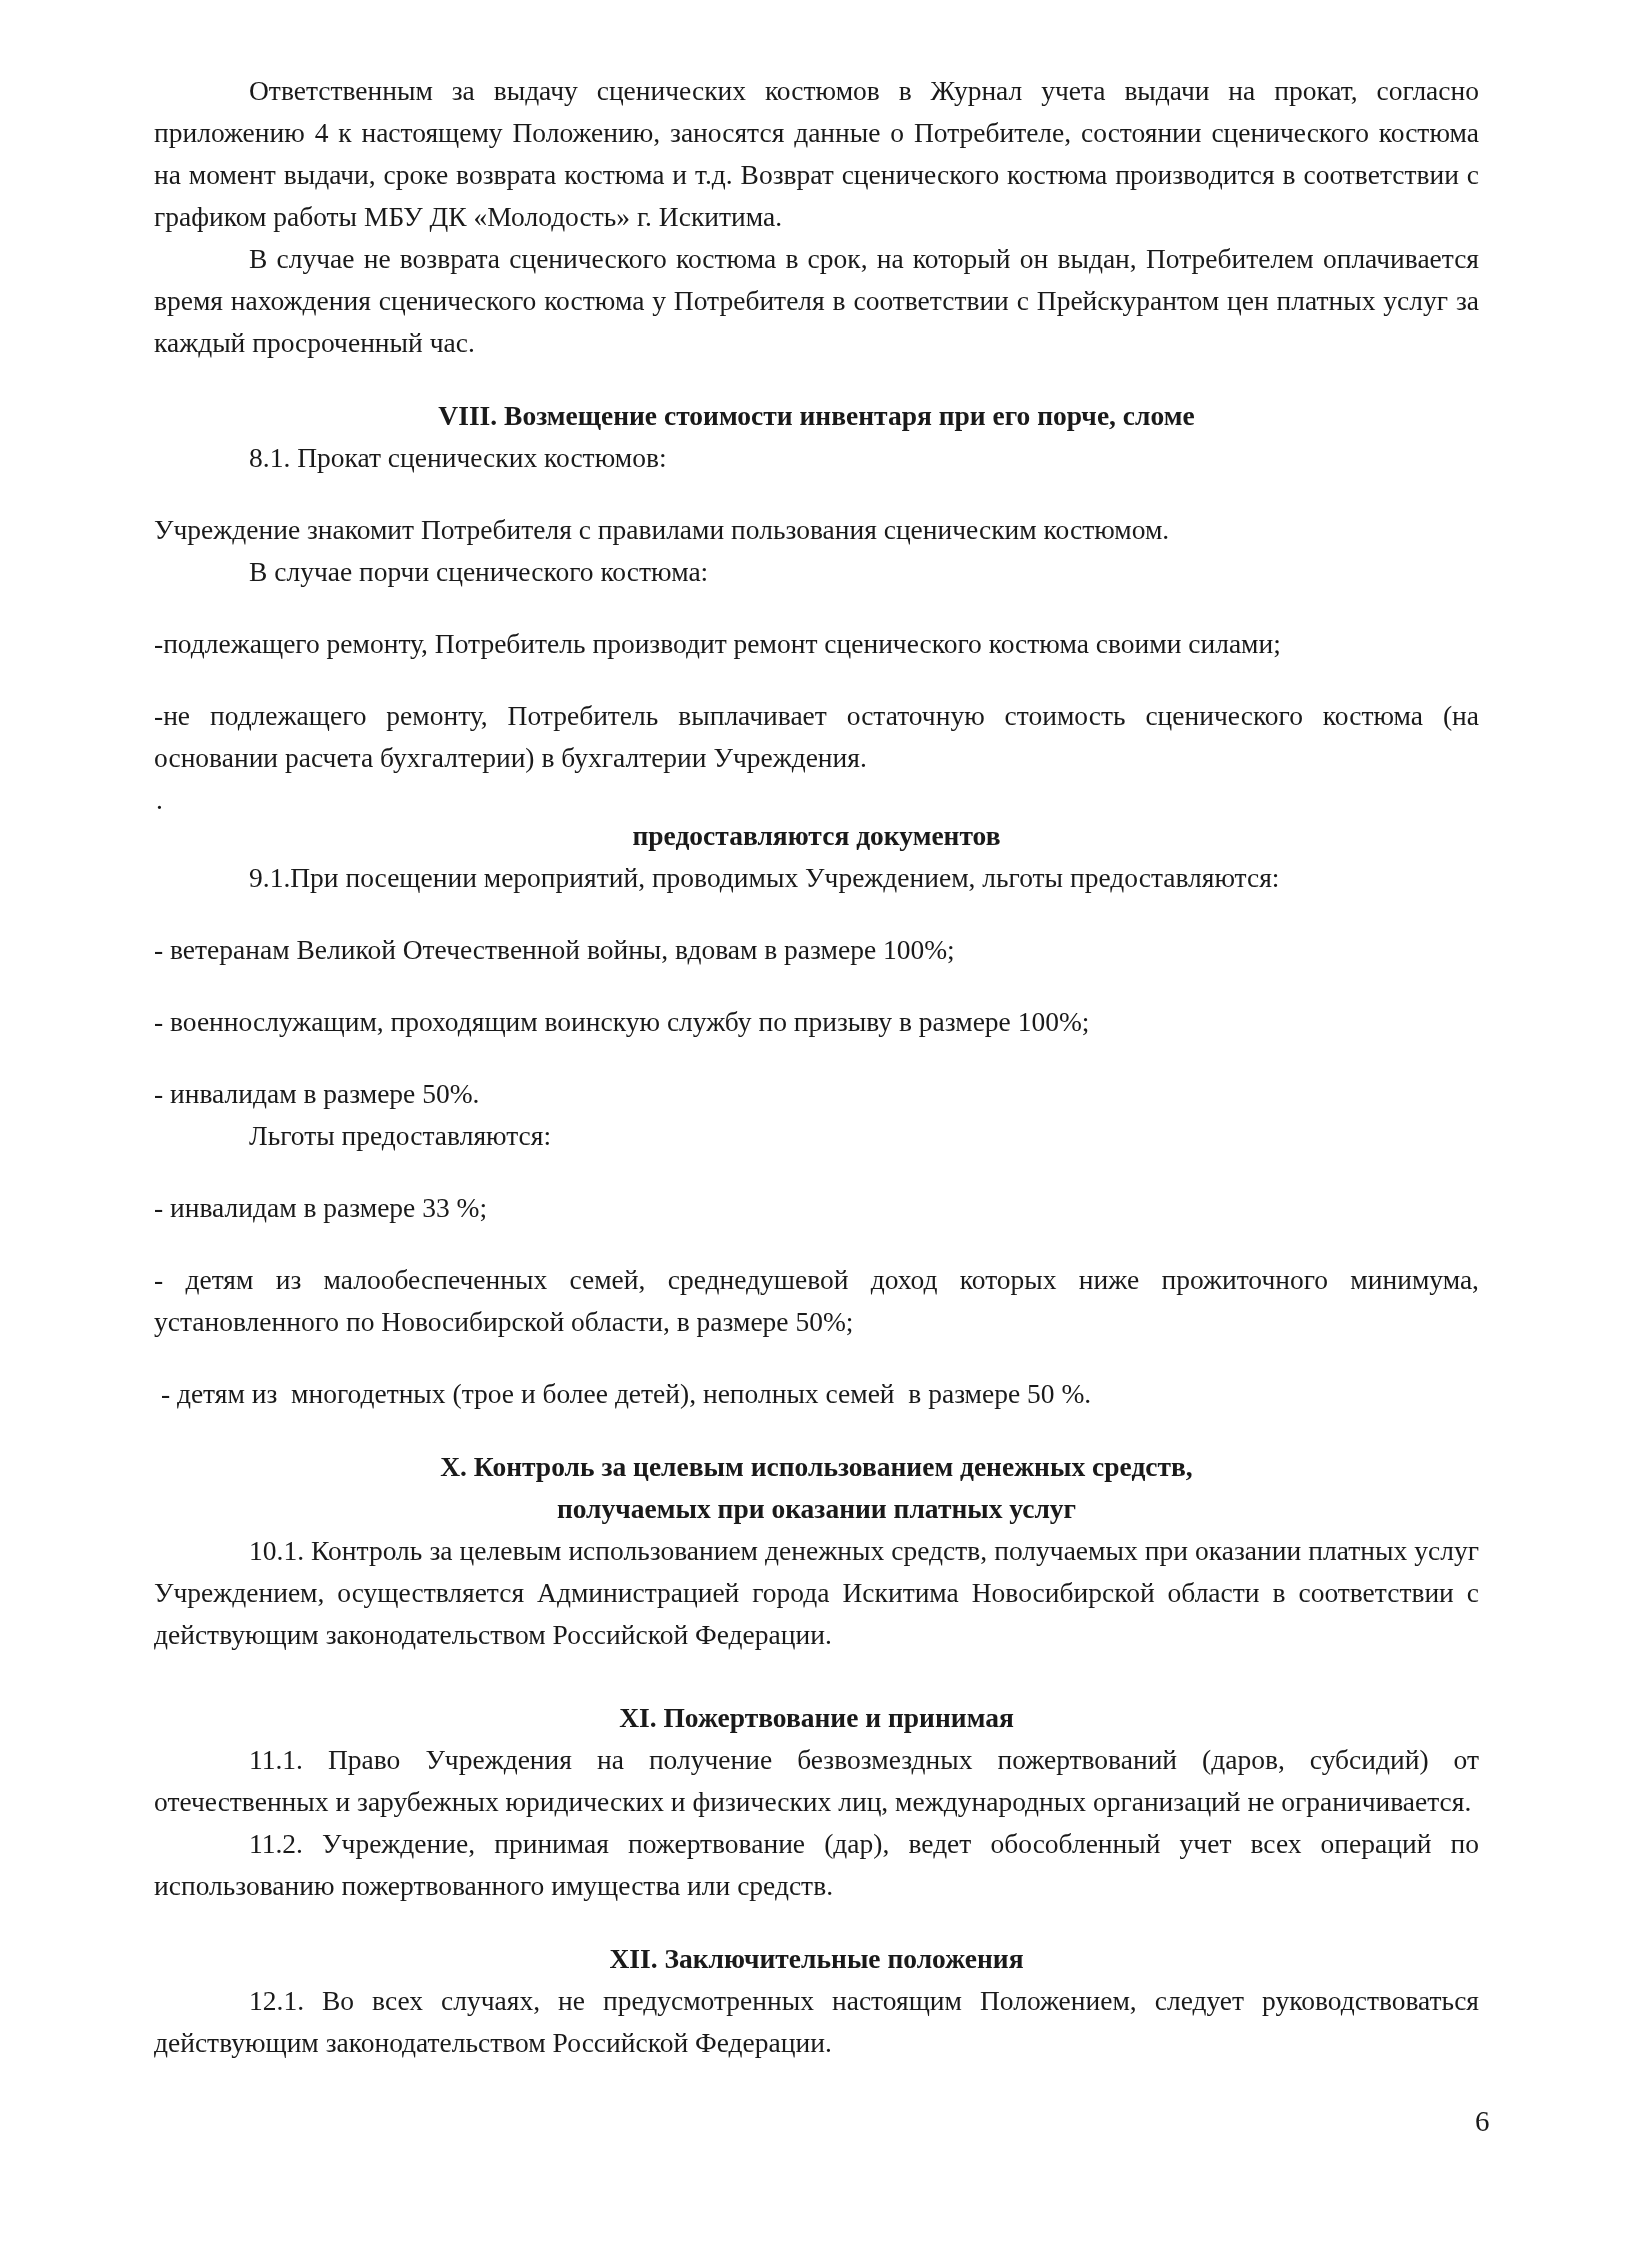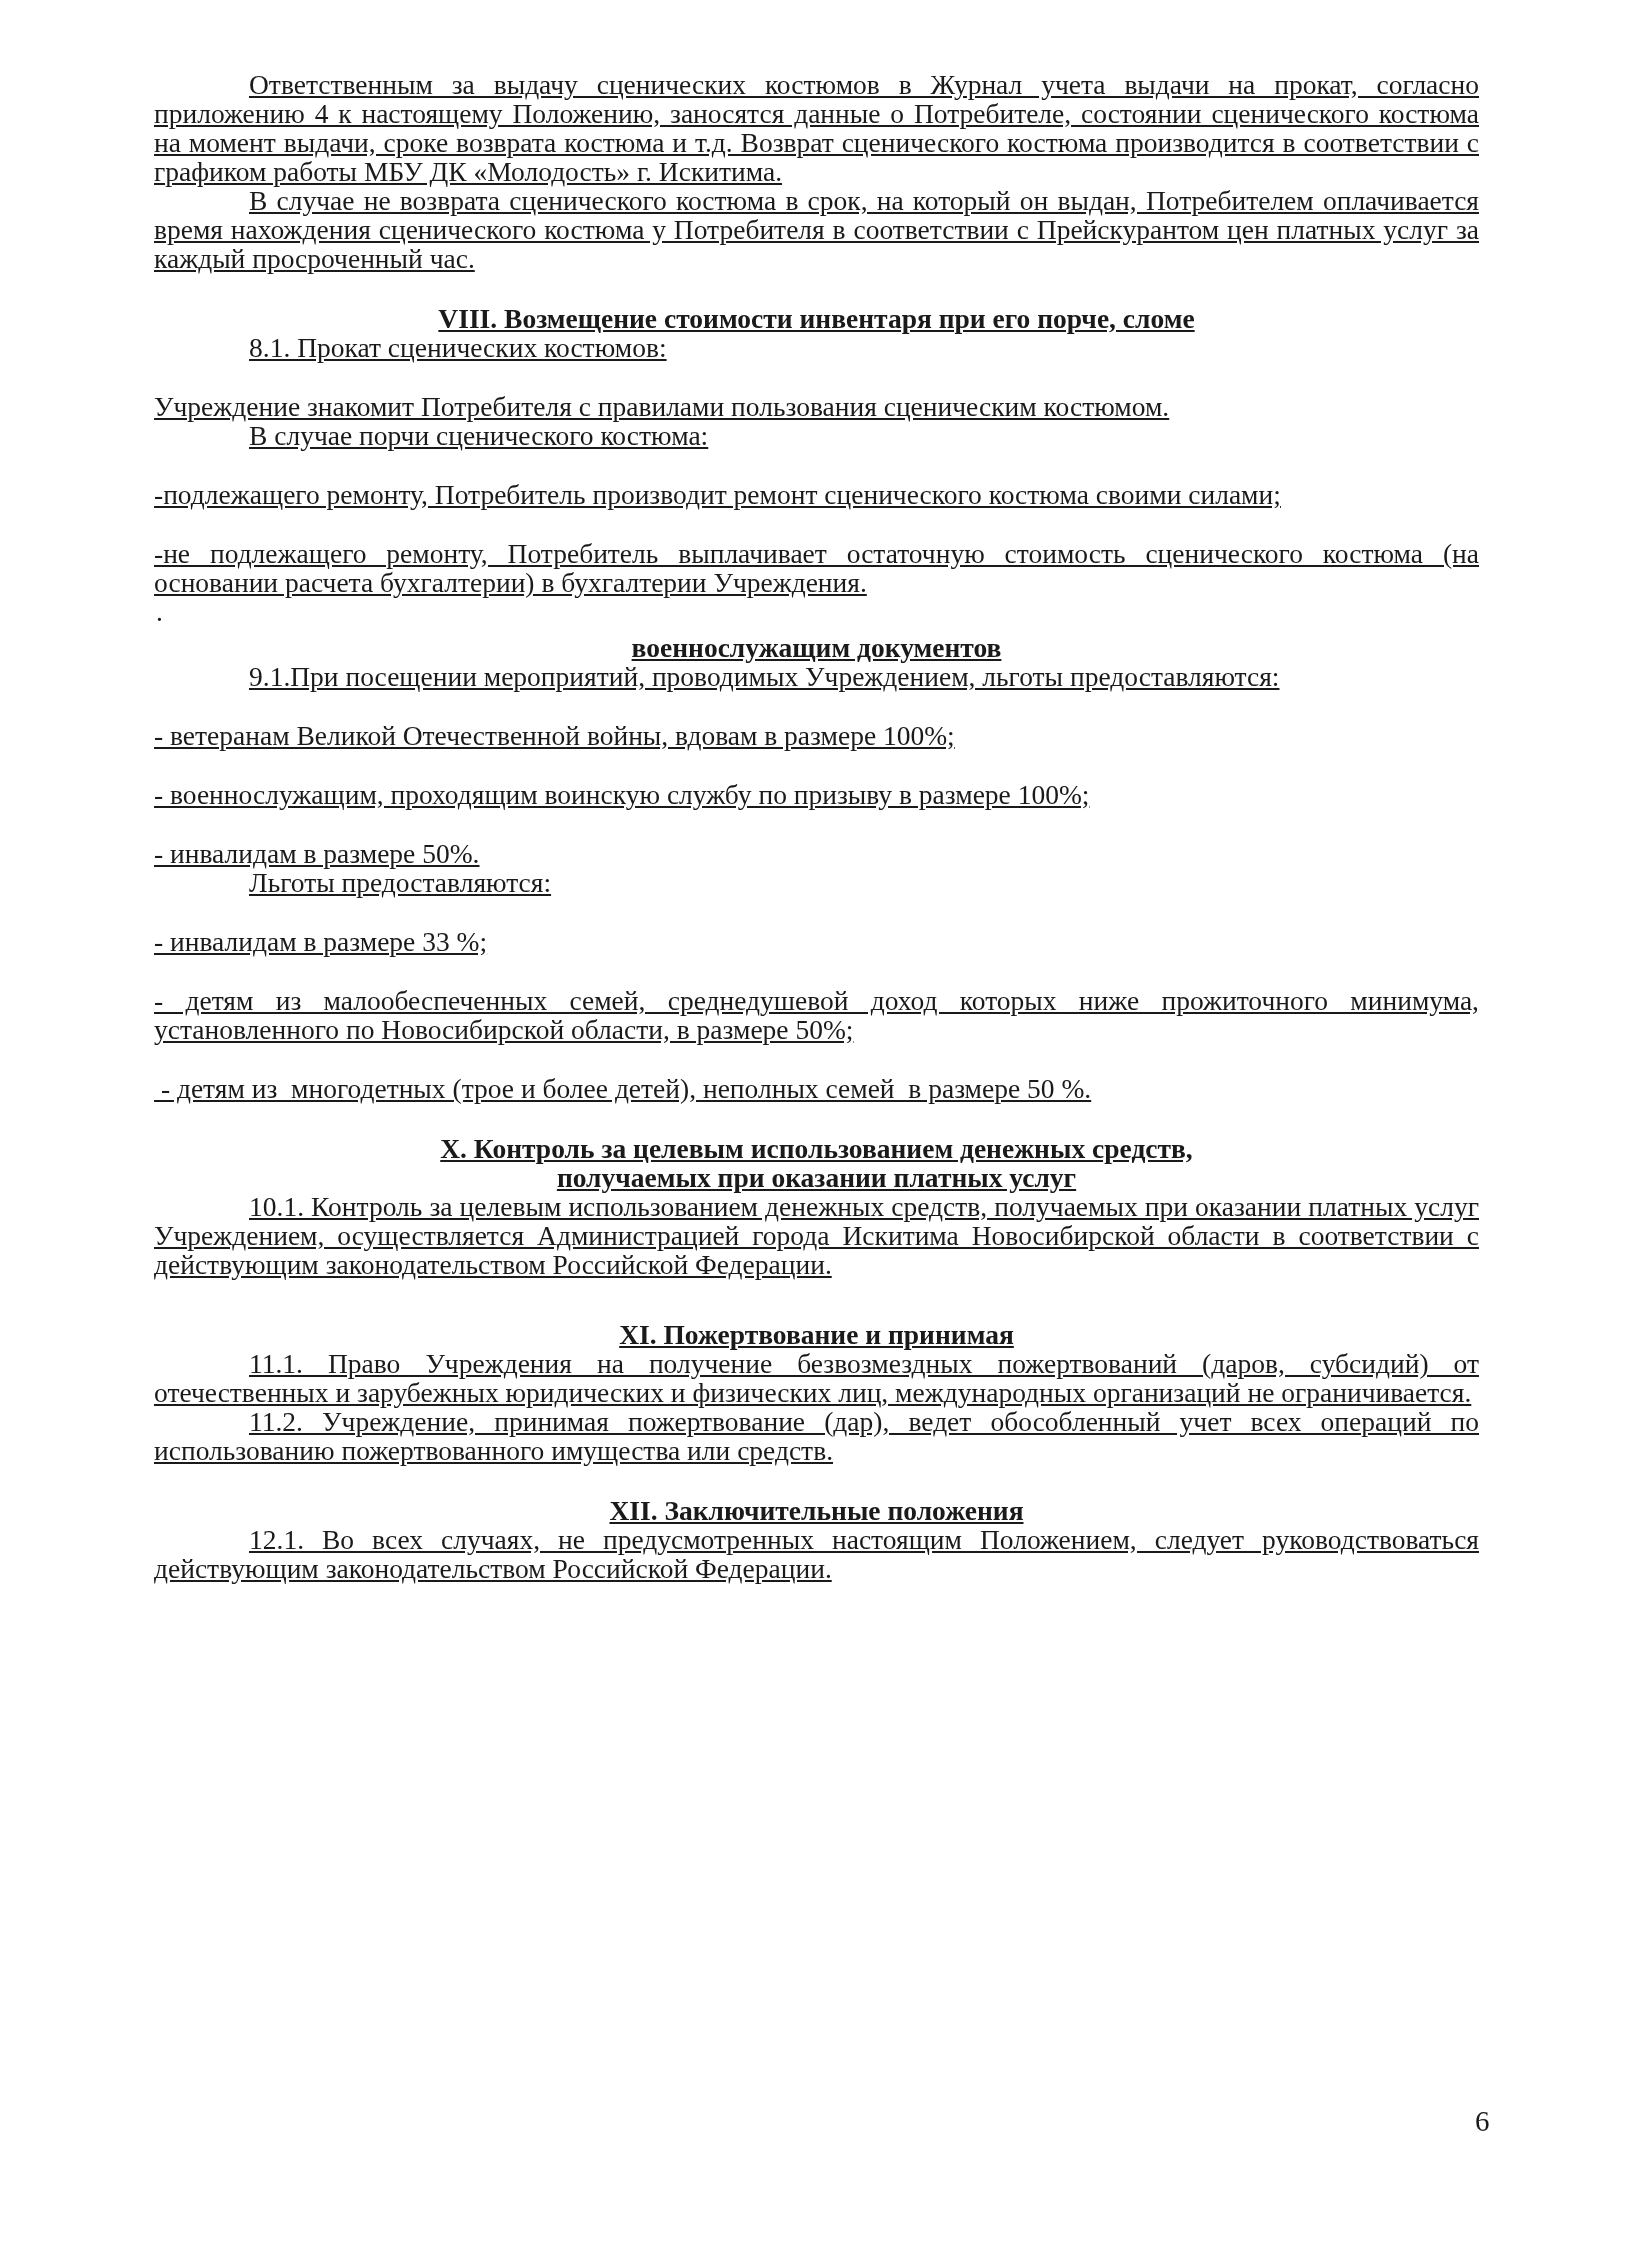--- a/index.html
+++ b/index.html
@@ -1,18 +1,18 @@
 <!DOCTYPE html>
 <html><head>
 <meta charset="utf-8">
 <style>
   html, body { margin:0; padding:0; background:#ffffff; }
   body { width:1641px; height:2257px; position:relative; overflow:hidden;
          font-family:"Liberation Serif", "DejaVu Serif", serif; color:#1a1a1a; }
-  .page { position:absolute; left:154px; top:70px; width:1325px; font-size:27.5px; line-height:29px;text-decoration:underline; }
+  .page { position:absolute; left:154px; top:70px; width:1325px; font-size:27.5px; line-height:42px; }
   p { margin:0; text-align:justify; text-align-last:left; }
   .indent { text-indent:95px; }
   .noind { text-indent:0;margin-top:30px; }
   .h { font-weight:bold; text-align:center; text-align-last:center; margin:0; }
   .gap-m { height:31px; }
   .gap-l { height:41px; }
   .dot { height:36px; position:relative; }
   .dot span { position:absolute; left:1.9px; top:0; }
   .pagenum { position:absolute; left:1475px; top:2105px; font-size:29px; }
 </style>
@@ -28,21 +28,21 @@
   <h2 class="h" style="font-size:27.5px;">VIII. Возмещение стоимости инвентаря при его порче, сломе</h2>
   <p class="indent">8.1. Прокат сценических костюмов:</p>
   <p class="noind">Учреждение знакомит Потребителя с правилами пользования  сценическим костюмом.</p>
   <p class="indent">В случае порчи сценического костюма:</p>
   <p class="noind">-подлежащего ремонту, Потребитель производит ремонт сценического костюма своими силами;</p>
   <p class="noind">-не подлежащего ремонту, Потребитель выплачивает остаточную стоимость сценического костюма (на основании расчета бухгалтерии) в бухгалтерии Учреждения.</p>
   <div class="dot">
       <span>.</span>
     </div>
 
-  <h2 class="h" style="font-size:27.5px;">военнослужащим документов</h2>
+  <h2 class="h" style="font-size:27.5px;">предоставляются документов</h2>
   <p class="indent">9.1.При посещении мероприятий,  проводимых Учреждением,  льготы предоставляются:</p>
   <p class="noind">- ветеранам Великой Отечественной войны, вдовам  в размере 100%;</p>
   <p class="noind">- военнослужащим, проходящим воинскую службу по призыву в размере 100%;</p>
   <p class="noind">- инвалидам в размере 50%.</p>
   <p class="indent">Льготы предоставляются:</p>
   <p class="noind">- инвалидам  в размере 33 %;</p>
   <p class="noind">-  детям  из  малообеспеченных  семей,  среднедушевой  доход  которых  ниже  прожиточного минимума, установленного по Новосибирской области,  в размере 50%;</p>
   <p class="noind" style="white-space:pre;"> - детям из  многодетных (трое и более детей), неполных семей  в размере 50 %.</p>
 
   <div class="gap-m"></div>

